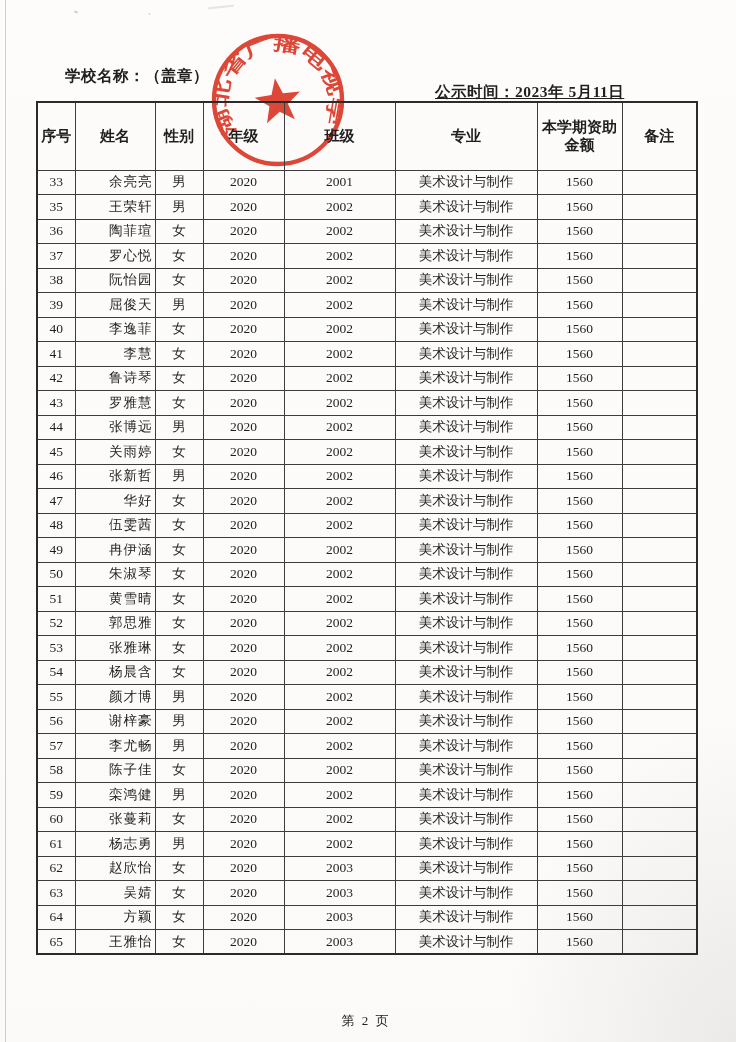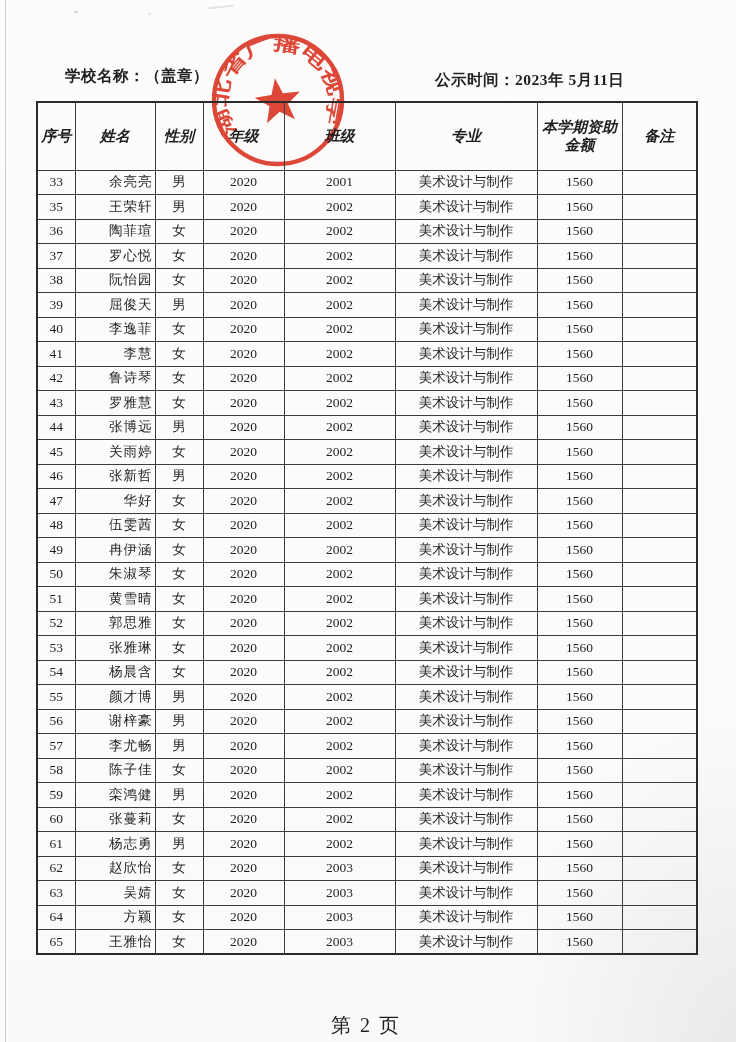--- a/index.html
+++ b/index.html
@@ -13,36 +13,36 @@
     radial-gradient(ellipse at 100% 100%, rgba(90,90,90,.10), transparent 22%),
     linear-gradient(#fdfcfa,#fbfaf8);}
   .scan-edge-left{position:absolute;left:5px;top:0;width:1px;height:100%;background:rgba(120,120,120,.35);}
   .artifact{position:absolute;background:rgba(120,120,120,.35);border-radius:2px;}
   .a1{left:74px;top:11px;width:4px;height:2px;transform:rotate(20deg);}
   .a2{left:208px;top:6px;width:26px;height:2px;transform:rotate(-6deg);opacity:.5;}
   .a3{left:148px;top:13px;width:3px;height:2px;opacity:.5;}
 
   .top-row{position:absolute;top:66px;left:0;width:100%;font-size:15.5px;font-weight:600;letter-spacing:.5px;}
   .school{position:absolute;left:65px;top:0;text-align:center;}
-  .publish{position:absolute;left:435px;top:4px;}
+  .publish{position:absolute;left:435px;top:16px;text-decoration:underline;}
 
   .stamp{position:absolute;left:208px;top:29px;mix-blend-mode:multiply;opacity:.93;}
 
   .tbl-wrap{position:absolute;left:36px;top:101px;}
   table{border-collapse:collapse;table-layout:fixed;width:660px;border:2px solid #2b2b2b;}
   th,td{border:1px solid #3d3d3d;text-align:center;vertical-align:middle;padding:0 2px;
         overflow:hidden;white-space:normal;}
-  thead tr{height:68px;font-style:italic;}
+  thead tr{height:68px;}
   th{font-size:15px;font-weight:600;line-height:1.25;}
   tbody tr{height:24.5px;}
   td{font-size:13.5px;}
   td:nth-child(2){letter-spacing:1px;text-align:right;}
 
   .footer{position:absolute;left:36px;top:1012px;width:660px;text-align:center;
-          font-size:20px;letter-spacing:2px;}
+          font-size:13px;letter-spacing:2px;}
 </style>
 </head>
 <body>
 
 <div class="sheet"></div>
 <div class="scan-edge-left"></div>
 <div class="artifact a1"></div>
 <div class="artifact a2"></div>
 <div class="artifact a3"></div>
 

